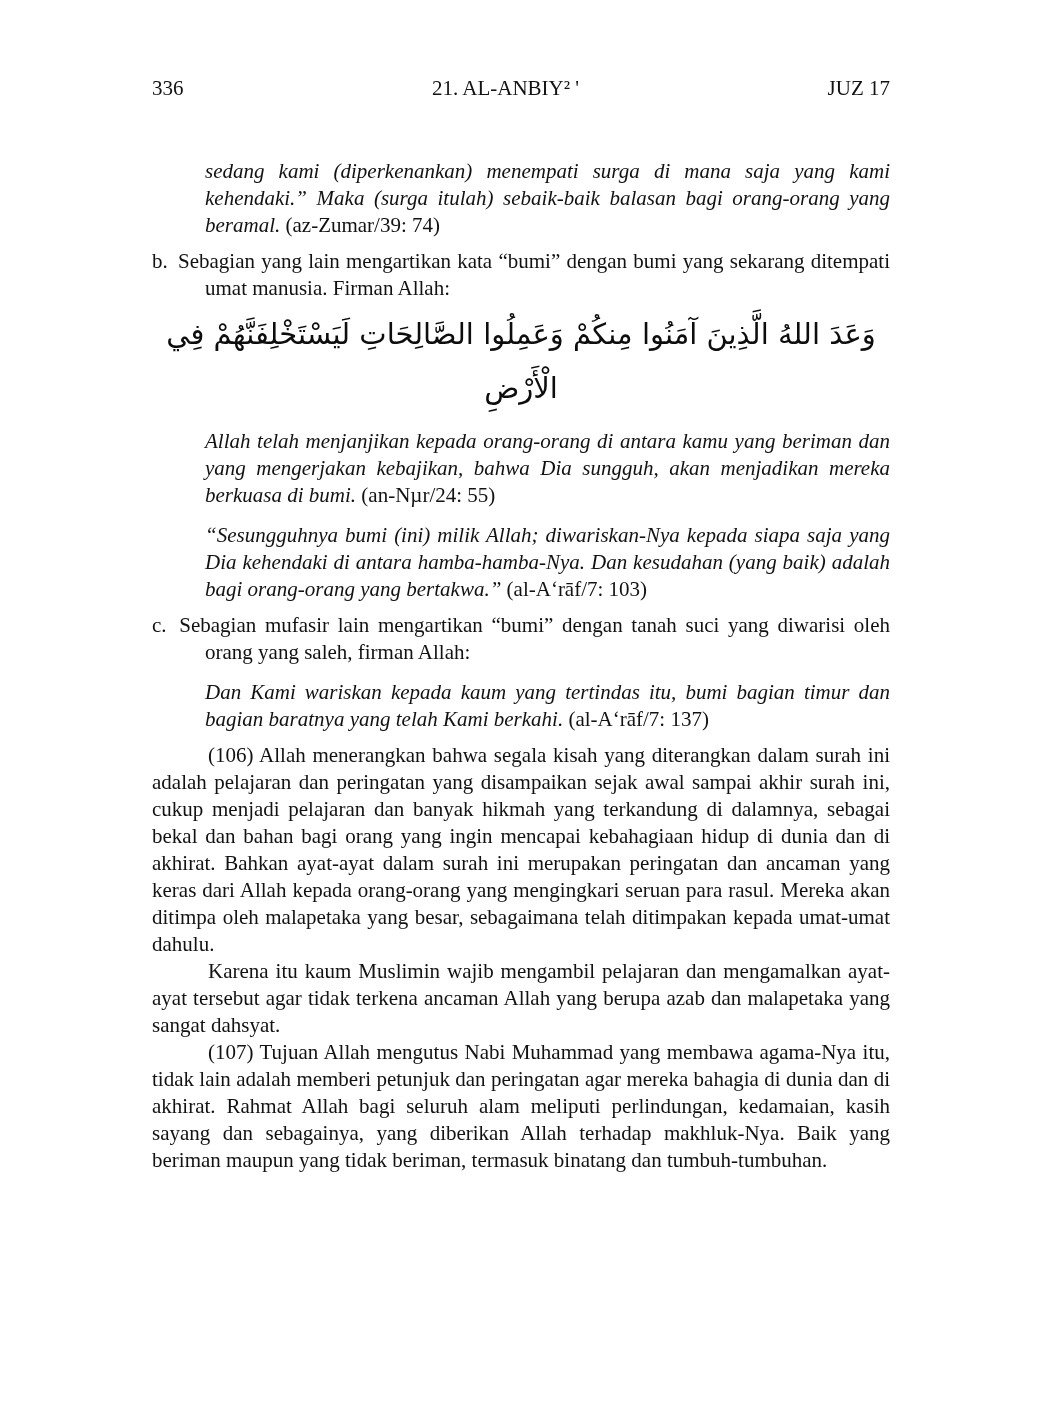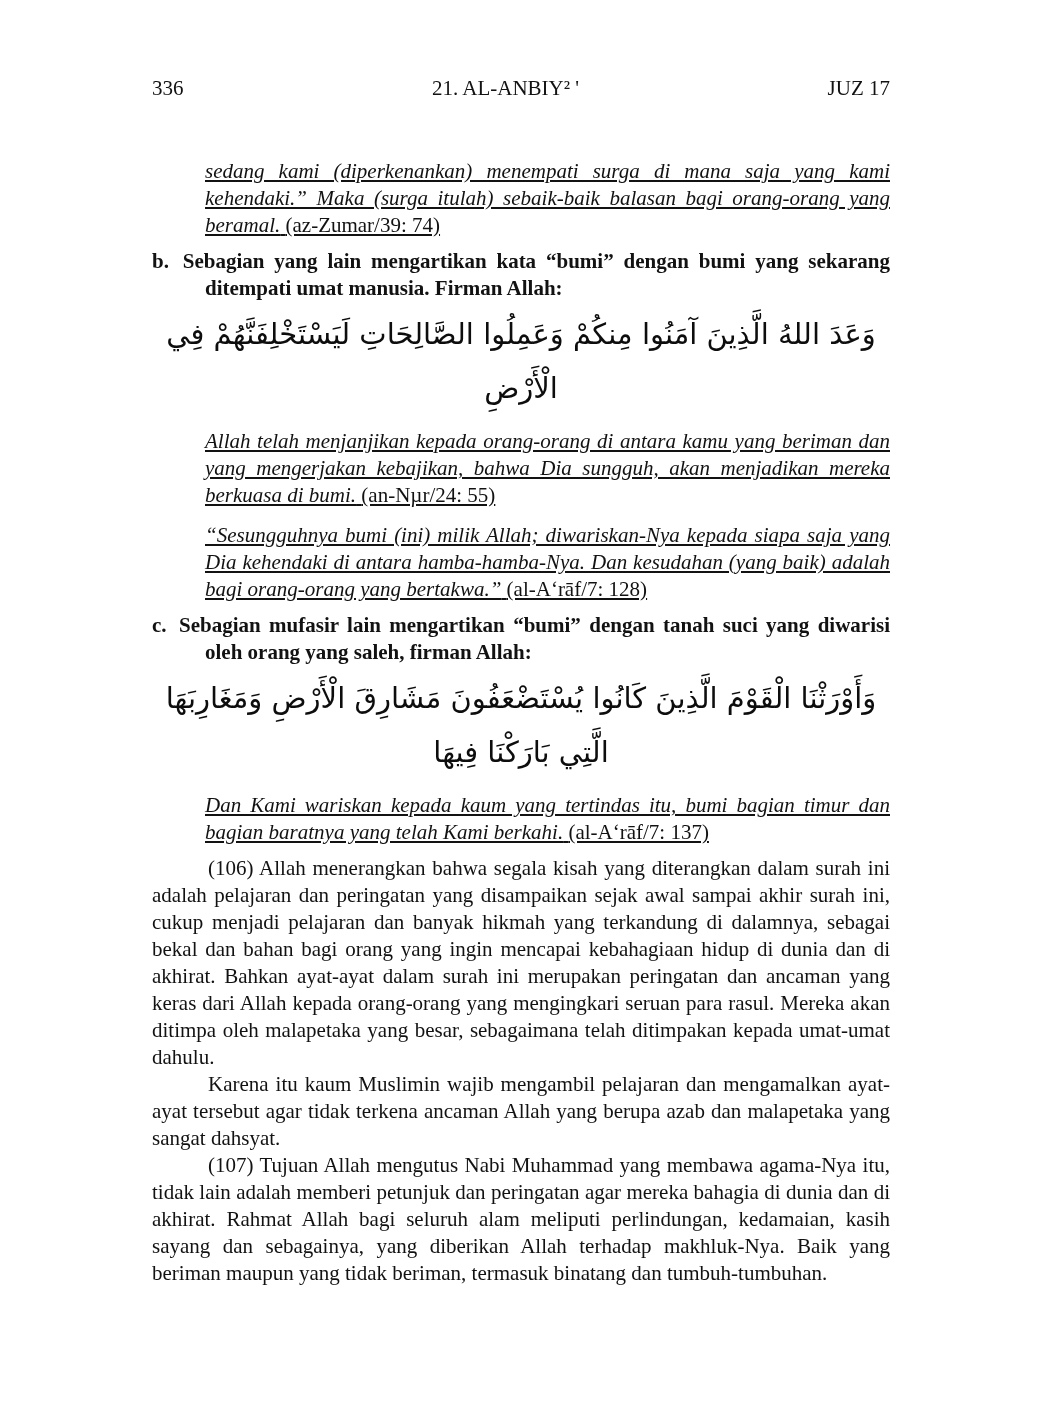--- a/index.html
+++ b/index.html
@@ -17,30 +17,28 @@
   }
   .page-header{
     display:flex;
     justify-content:space-between;
     align-items:flex-end;
     margin-bottom:56px;
   }
   .quote{
     margin:13px 0 9px 53px;
     text-align:justify;
-    text-decoration:underline;
   }
   .quote .qtext{font-style:italic;}
   .quote .qref{font-style:normal;}
   .list-item{
     padding-left:53px;
     text-indent:-53px;
     text-align:justify;
     margin:0 0 4px 0;
-    font-weight:bold;
   }
   .list-item .marker{margin-right:4px;}
   .arabic{
     direction:rtl;
     unicode-bidi:isolate;
     text-align:center;
     font-family:"DejaVu Sans", sans-serif;
     font-weight:400;
     font-size:29px;
     line-height:54px;
@@ -77,29 +75,28 @@
   <div class="arabic">وَعَدَ اللهُ الَّذِينَ آمَنُوا مِنكُمْ وَعَمِلُوا الصَّالِحَاتِ لَيَسْتَخْلِفَنَّهُمْ فِي الْأَرْضِ</div>
 
   <div class="quote">
     <span class="qtext">Allah telah menjanjikan kepada orang-orang di antara kamu yang beriman dan yang mengerjakan kebajikan, bahwa Dia sungguh, akan menjadikan mereka berkuasa di bumi.</span>
     <span class="qref">(an-Nµr/24: 55)</span>
   </div>
 
 
   <div class="quote">
     <span class="qtext">“Sesungguhnya bumi (ini) milik Allah; diwariskan-Nya kepada siapa saja yang Dia kehendaki di antara hamba-hamba-Nya. Dan kesudahan (yang baik) adalah bagi orang-orang yang bertakwa.”</span>
-    <span class="qref">(al-A‘rāf/7: 128)</span>
+    <span class="qref">(al-A‘rāf/7: 103)</span>
   </div>
 
   <div class="list-item">
     <span class="marker">c.</span>
     <span>Sebagian mufasir lain mengartikan “bumi” dengan tanah suci yang diwarisi oleh orang yang saleh, firman Allah:</span>
   </div>
 
-  <div class="arabic">وَأَوْرَثْنَا الْقَوْمَ الَّذِينَ كَانُوا يُسْتَضْعَفُونَ مَشَارِقَ الْأَرْضِ وَمَغَارِبَهَا الَّتِي بَارَكْنَا فِيهَا</div>
 
   <div class="quote">
     <span class="qtext">Dan Kami wariskan kepada kaum yang tertindas itu, bumi bagian timur dan bagian baratnya yang telah Kami berkahi.</span>
     <span class="qref">(al-A‘rāf/7: 137)</span>
   </div>
 
   <p class="para">(106) Allah menerangkan bahwa segala kisah yang diterangkan dalam surah ini adalah pelajaran dan peringatan yang disampaikan sejak awal sampai akhir surah ini, cukup menjadi pelajaran dan banyak hikmah yang terkandung di dalamnya, sebagai bekal dan bahan bagi orang yang ingin mencapai kebahagiaan hidup di dunia dan di akhirat. Bahkan ayat-ayat dalam surah ini merupakan peringatan dan ancaman yang keras dari Allah kepada orang-orang yang mengingkari seruan para rasul. Mereka akan ditimpa oleh malapetaka yang besar, sebagaimana telah ditimpakan kepada umat-umat dahulu.</p>
 
   <p class="para">Karena itu kaum Muslimin wajib mengambil pelajaran dan mengamalkan ayat-ayat tersebut agar tidak terkena ancaman Allah yang berupa azab dan malapetaka yang sangat dahsyat.</p>
 

